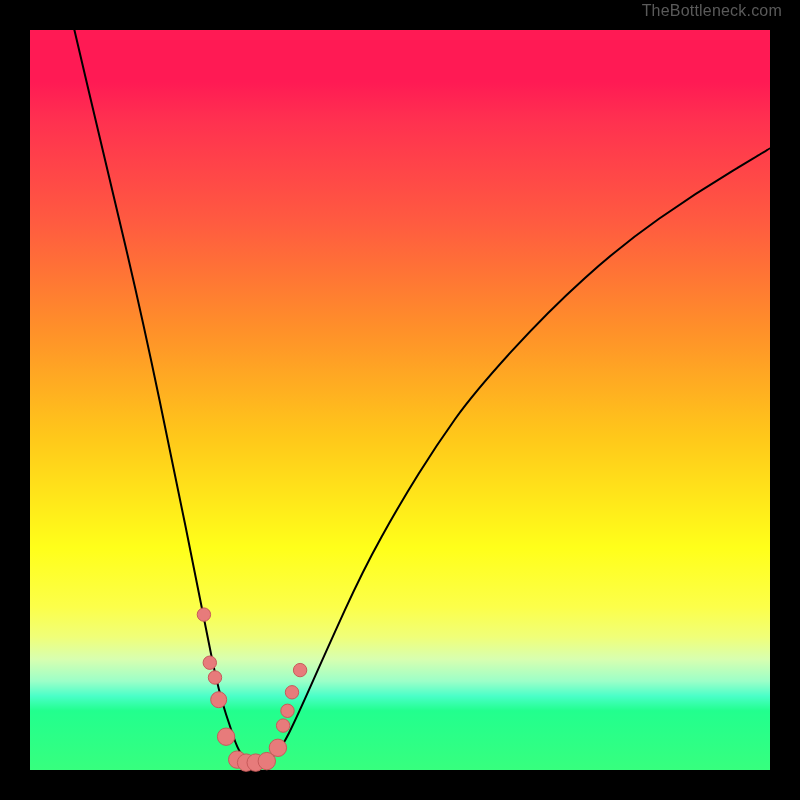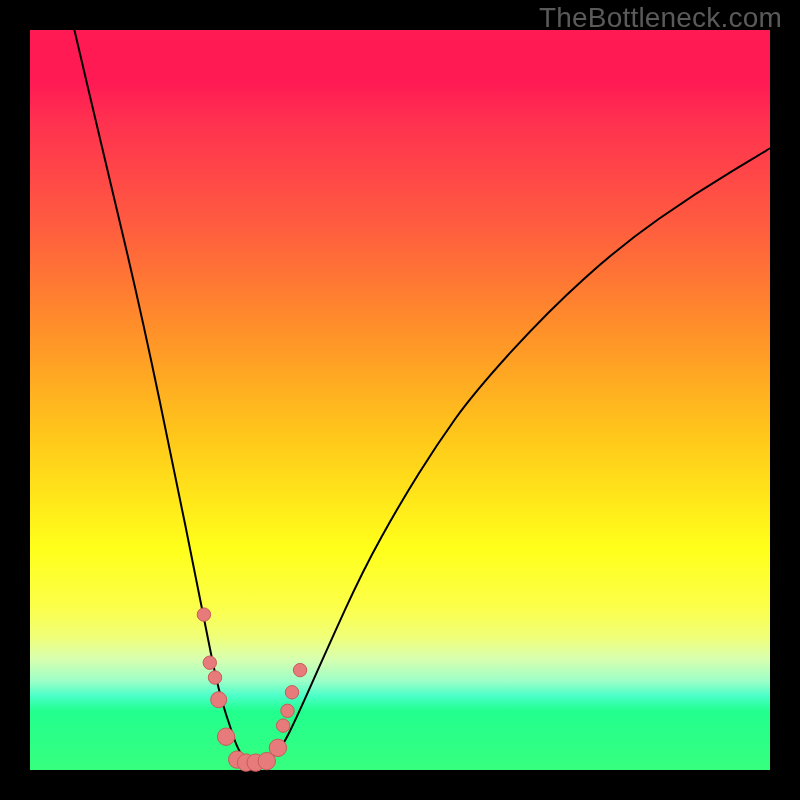--- a/index.html
+++ b/index.html
@@ -39,21 +39,21 @@
       #4affc8 90%,
       #22ff8e 92%,
       #37ff7e 100%
     );
   }
   .watermark {
     position: absolute;
     top: 2px;
     right: 18px;
     color: #5a5a5a;
-    font-size: 28px;
+    font-size: 16px;
     font-weight: 500;
     letter-spacing: 0.2px;
     z-index: 10;
   }
   svg.curve-layer {
     position: absolute;
     left: 0;
     top: 0;
     width: 740px;
     height: 740px;

